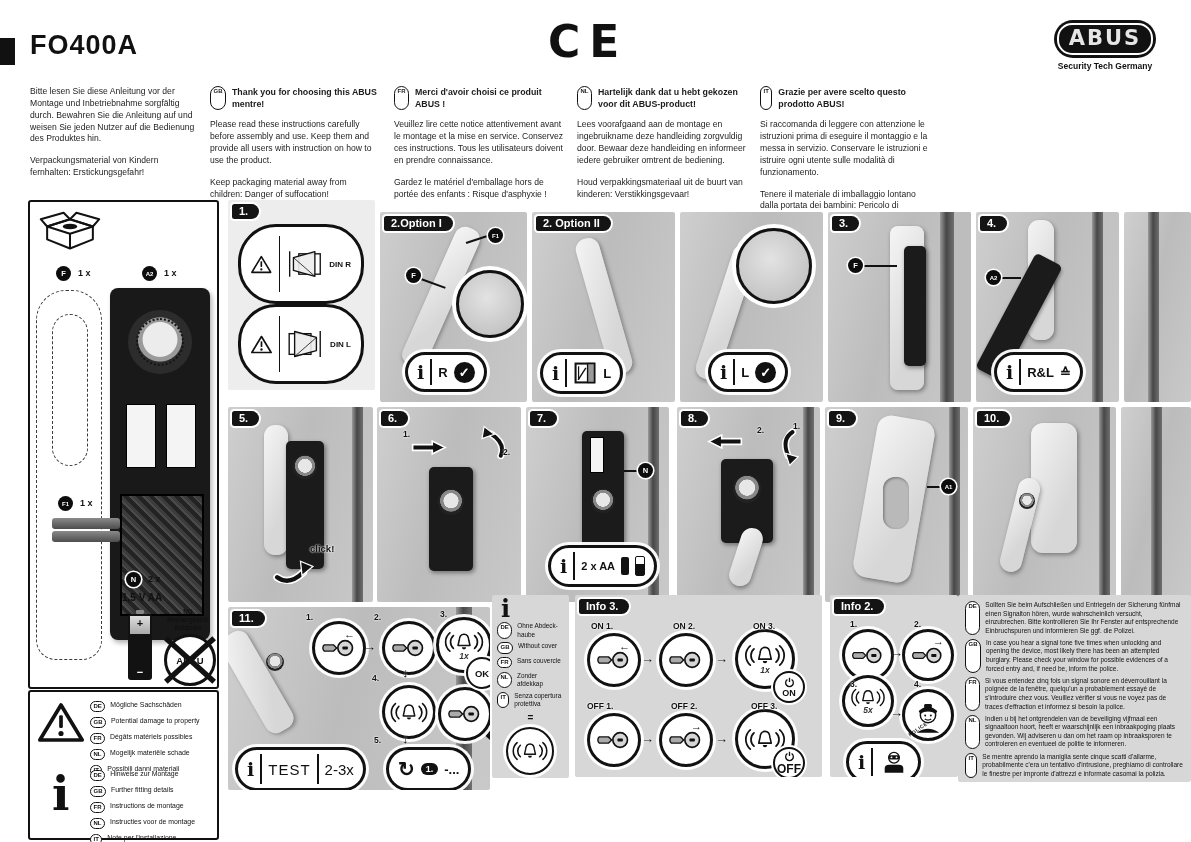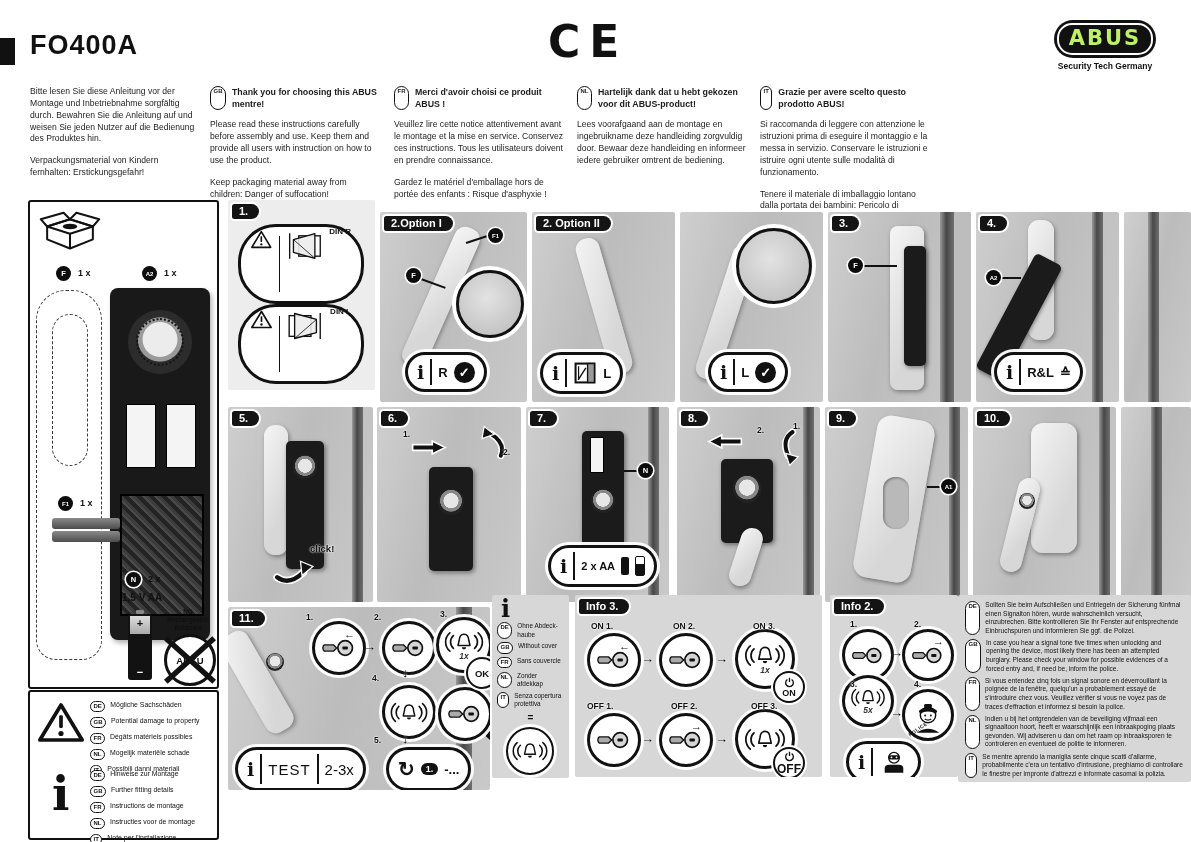--- a/index.html
+++ b/index.html
@@ -4,21 +4,21 @@
 <style>
   html,body{margin:0;padding:0;background:#e9e9e9;}
   .sheet{position:relative;width:1191px;height:842px;background:#fff;font-family:"Liberation Sans",sans-serif;color:#111;overflow:hidden;margin:0 auto;}
   
   .corner-tab{position:absolute;left:0;top:38px;width:15px;height:27px;background:#111;}
   .title{position:absolute;left:30px;top:30px;font-size:27px;font-weight:bold;letter-spacing:1px;}
   .ce{position:absolute;left:548px;top:16px;font-size:44px;font-weight:bold;letter-spacing:9px;font-family:"DejaVu Sans",sans-serif;}
   .brand{position:absolute;left:1042px;top:20px;width:126px;text-align:center;}
   .brand .lozenge{background:#111;border-radius:19px;padding:3px;display:inline-block;}
   .brand .inner{border:2.5px solid #fff;border-radius:15px;padding:1px 10px 3px;}
-  .brand .word{color:#bef264;font-weight:bold;font-size:21px;letter-spacing:2px;font-family:"DejaVu Sans",sans-serif;}
+  .brand .word{color:#e5e5e5;font-weight:bold;font-size:21px;letter-spacing:2px;font-family:"DejaVu Sans",sans-serif;}
   .brand .tag{font-size:8.5px;font-weight:bold;margin-top:3px;}
   
   .intro-col{position:absolute;top:86px;width:170px;font-size:8.6px;line-height:1.38;color:#1c1c1c;}
   .intro-col .hd{display:flex;gap:4px;font-weight:bold;font-size:8.8px;margin-bottom:9px;}
   .intro-col p{margin:0 0 10px;}
   .lang-badge{display:inline-block;flex:0 0 auto;border:1.1px solid #111;border-radius:9px;font-size:6px;font-weight:bold;padding:0 2.5px;line-height:1.55;background:#fff;vertical-align:top;margin-right:2px;}
   
   .boxed{position:absolute;border:2px solid #111;border-radius:3px;background:#fff;}
   .part-dot{position:absolute;width:15px;height:15px;border-radius:50%;background:#0c0c0c;color:#fff;font-size:7.5px;font-weight:bold;display:flex;align-items:center;justify-content:center;box-shadow:0 0 0 1.6px #fff;z-index:5;}
   .part-dot.sm{font-size:6px;}
@@ -49,21 +49,21 @@
   .wall{position:absolute;top:0;bottom:0;background:#d9d9d9;}
   .handle{position:absolute;background:linear-gradient(115deg,#f5f5f5,#d7d7d7 70%);border-radius:11px;box-shadow:1.5px 2px 4px rgba(0,0,0,.35);}
   .mini-device{position:absolute;background:#1b1b1b;border-radius:5px;box-shadow:1.5px 2px 4px rgba(0,0,0,.4);}
   .mini-dial{position:absolute;border-radius:50%;background:radial-gradient(circle at 50% 45%,#e7e7e7 0 38%,#888 40% 55%,#222 58% 100%);}
   .mag{position:absolute;border-radius:50%;border:3px solid #111;box-shadow:0 0 0 4px #fff;background:radial-gradient(circle at 45% 40%,#e3e3e3,#b9b9b9);z-index:6;}
   .pill{position:absolute;display:flex;align-items:center;gap:6px;background:#fff;border:3px solid #111;border-radius:26px;box-shadow:0 0 0 3px rgba(255,255,255,.95);padding:2px 9px;z-index:7;}
   .pill .sep{width:2px;align-self:stretch;background:#111;margin:2px 0;flex:0 0 auto;}
   .pill .i{font-family:"DejaVu Serif",serif;font-weight:bold;font-size:19px;line-height:1;}
   .pill .txt{font-weight:bold;font-size:13px;white-space:nowrap;}
   .check{width:21px;height:21px;border-radius:50%;background:#111;color:#fff;font-size:13px;font-weight:bold;display:flex;align-items:center;justify-content:center;flex:0 0 auto;}
-  .big-pill{position:absolute;background:#fff;border:3.5px solid #111;border-radius:38px;display:flex;gap:7px;padding:0 10px;height:80px;width:126px;box-sizing:border-box;}
+  .big-pill{position:absolute;background:#fff;border:3.5px solid #111;border-radius:38px;display:flex;align-items:center;gap:7px;padding:0 10px;height:80px;width:126px;box-sizing:border-box;}
   .big-pill .lbl{font-size:8px;font-weight:bold;white-space:nowrap;}
   .big-pill .vline{width:1.6px;align-self:stretch;background:#111;margin:9px 0;}
   .circ{position:absolute;background:#fff;border:3px solid #111;border-radius:50%;box-shadow:0 0 0 3px rgba(255,255,255,.95);display:flex;flex-direction:column;align-items:center;justify-content:center;z-index:5;}
   .seq-label{position:absolute;font-weight:bold;font-size:8.5px;z-index:6;text-shadow:0 0 2px #fff,0 0 2px #fff;white-space:nowrap;}
   .seq-arrow{position:absolute;font-weight:bold;font-size:13px;z-index:6;text-shadow:0 0 2px #fff;}
   .xtimes{font-size:8.5px;font-weight:bold;font-style:italic;color:#333;margin-top:-3px;}
   .okc{position:absolute;width:28px;height:28px;border-radius:50%;border:2.5px solid #111;background:#fff;display:flex;flex-direction:column;align-items:center;justify-content:center;font-size:9.5px;font-weight:bold;z-index:7;box-shadow:0 0 0 2px #fff;}
   .mini-arrow{position:absolute;font-weight:bold;font-size:11px;z-index:6;}
   .leader{position:absolute;height:1.6px;background:#111;transform-origin:0 50%;z-index:4;}
   .click-txt{position:absolute;font-size:9.5px;font-weight:bold;z-index:6;text-shadow:0 0 2px #fff,0 0 2px #fff;}
@@ -186,20 +186,21 @@
       </div>
     <p>Veuillez lire cette notice attentivement avant le montage et la mise en service. Conservez ces instructions. Tous les utilisateurs doivent en prendre connaissance.</p>
     <p>Gardez le matériel d'emballage hors de portée des enfants : Risque d'asphyxie !</p>
   </div>
   <div class="intro-col" style="left:577px">
     <div class="hd">
         <span class="lang-badge">NL</span>
         <span>Hartelijk dank dat u hebt gekozen voor dit ABUS-product!</span>
       </div>
     <p>Lees voorafgaand aan de montage en ingebruikname deze handleiding zorgvuldig door. Bewaar deze handleiding en informeer iedere gebruiker omtrent de bediening.</p>
+    <p>Houd verpakkingsmateriaal uit de buurt van kinderen: Verstikkingsgevaar!</p>
   </div>
   <div class="intro-col" style="left:760px">
     <div class="hd">
         <span class="lang-badge">IT</span>
         <span>Grazie per avere scelto questo prodotto ABUS!</span>
       </div>
     <p>Si raccomanda di leggere con attenzione le istruzioni prima di eseguire il montaggio e la messa in servizio. Conservare le istruzioni e istruire ogni utente sulle modalità di funzionamento.</p>
     <p>Tenere il materiale di imballaggio lontano dalla portata dei bambini: Pericolo di soffocamento!</p>
   </div>
 

